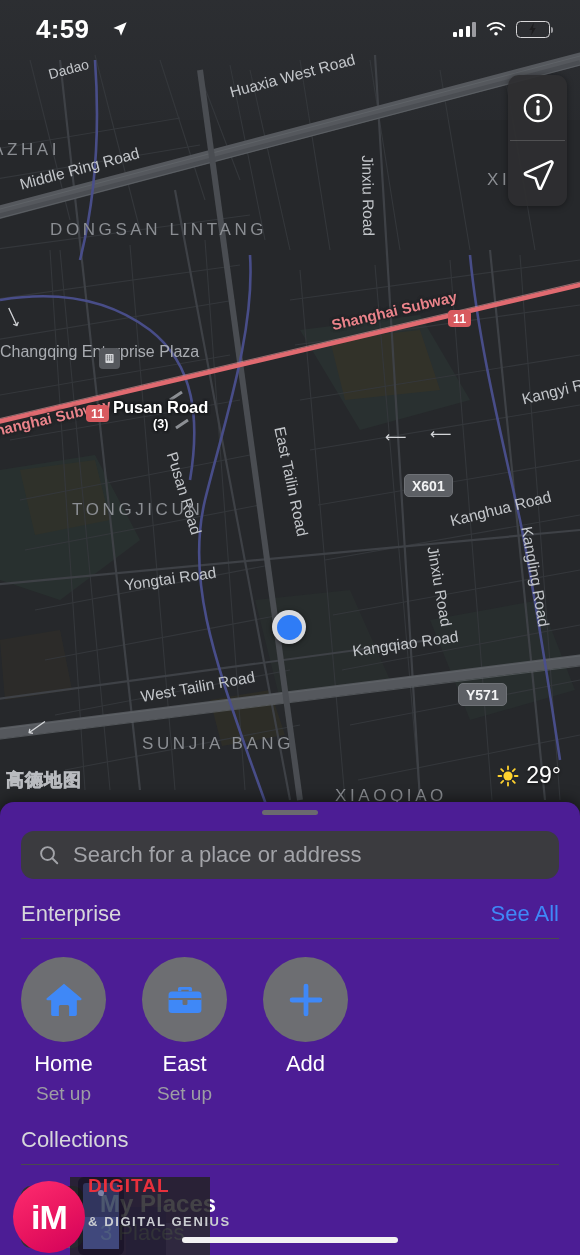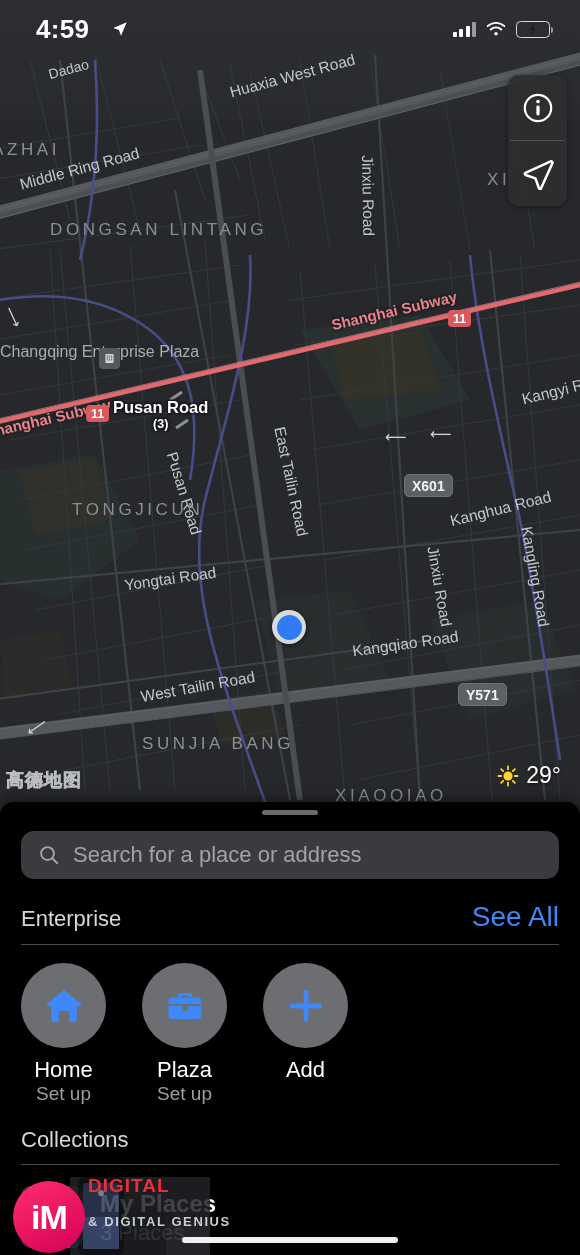--- a/index.html
+++ b/index.html
@@ -76,41 +76,41 @@
   #weather { position:absolute; right:19px; top:762px; z-index:14; display:flex;
              align-items:center; gap:7px; }
   #weather .temp { color:#fff; font-size:23px; font-weight:400;
                    text-shadow:0 1px 3px rgba(0,0,0,.65); }
   #attrib { position:absolute; left:6px; top:768px; z-index:14; font-size:18px;
             color:#7e8186; letter-spacing:1px; font-weight:700;
             -webkit-text-stroke:.7px #babcc0; }
 
   
   #sheet { position:absolute; left:0; right:0; bottom:0; top:802px; z-index:50;
-           background:#000000; border-radius:14px 14px 0 0;
+           background:#4c1d95; border-radius:14px 14px 0 0;
            box-shadow:0 -2px 14px rgba(0,0,0,.5); }
   #grabber { width:56px; height:5px; border-radius:3px; background:#6a6a6e;
              margin:8px auto 0; cursor:grab; }
 
   #search-field { margin:16px 21px 0; height:48px; background:#3b3b3f; border-radius:13px;
                   display:flex; align-items:center; gap:13px; padding:0 17px; cursor:text; }
   #search-placeholder { color:#a2a3a8; font-size:22px; font-weight:400; }
 
   .sec-head { display:flex; align-items:baseline; justify-content:space-between;
               padding:0 21px; margin-top:22px; }
   .sec-title { color:#d6d7da; font-size:22px; font-weight:400; }
-  .sec-link { color:#3f88f7; font-size:28px; font-weight:400; cursor:pointer; }
+  .sec-link { color:#3f88f7; font-size:22px; font-weight:400; cursor:pointer; }
   .sec-rule { height:1px; background:#4a4a4e; margin:11px 21px 0; }
 
   #favorites { display:flex; padding:18px 21px 0; gap:36px; }
   .fav { width:85px; display:flex; flex-direction:column; align-items:center; cursor:pointer; }
   .fav-circle { width:85px; height:85px; border-radius:50%; background:#6d6e72;
                 display:flex; align-items:center; justify-content:center; }
   .fav-label { margin-top:9px; color:#fff; font-size:22px; }
-  .fav-sub { color:#9d9ea3; font-size:19px; margin-top:0; }
+  .fav-sub { color:#9d9ea3; font-size:19px; margin-top:6px; }
 
   #collections-list { margin-top:12px; }
   .coll-row { display:flex; align-items:center; gap:17px; padding:9px 21px 0; cursor:pointer; }
   .coll-thumb { width:62px; height:62px; border-radius:10px; flex:none; overflow:hidden;
                 background:#3a3a3e; position:relative; }
   .coll-texts { padding-top:2px; }
   .coll-name { color:#fff; font-size:24px; font-weight:600; }
   .coll-count { color:#9d9ea3; font-size:22px; margin-top:2px; }
 
   
@@ -363,21 +363,21 @@
 
       <div class="fav">
         <span class="fav-circle">
           <svg width="42" height="42" viewBox="0 0 24 24">
             <path d="M9 4.6h6c.6 0 1 .4 1 1v1.4h-1.9V6.2h-4.2v.8H8V5.6c0-.6.4-1 1-1z" fill="#3f88f7"></path>
             <rect x="2.6" y="7.1" width="18.8" height="12.3" rx="2" fill="#3f88f7"></rect>
             <rect x="10.6" y="11.6" width="2.8" height="3.2" rx=".7" fill="#6d6e72"></rect>
             <path d="M2.6 11.4h18.8" stroke="#6d6e72" stroke-width="1.1"></path>
           </svg>
         </span>
-        <span class="fav-label">Plaza</span>
+        <span class="fav-label">East</span>
         <span class="fav-sub">Set up</span>
       </div>
 
       <div class="fav">
         <span class="fav-circle">
           <svg width="44" height="44" viewBox="0 0 24 24">
             <path d="M12 4.4v15.2M4.4 12h15.2" stroke="#3f88f7" stroke-width="2.6" stroke-linecap="round"></path>
           </svg>
         </span>
         <span class="fav-label">Add</span>

